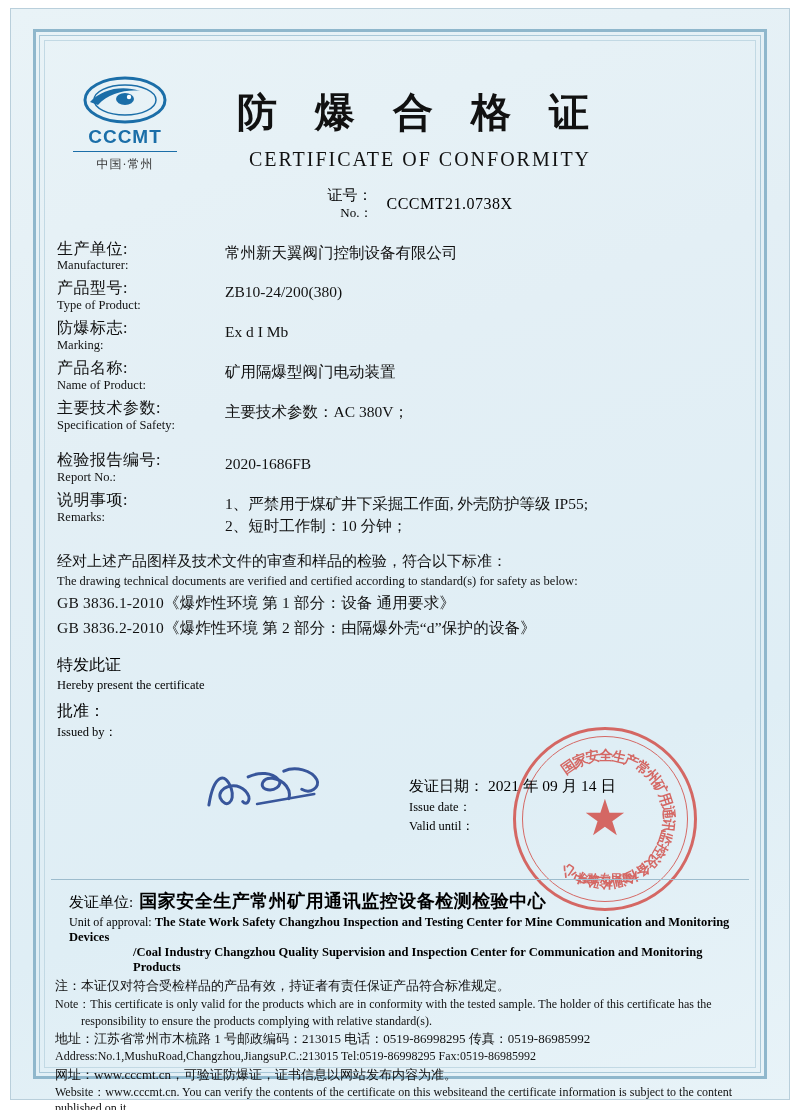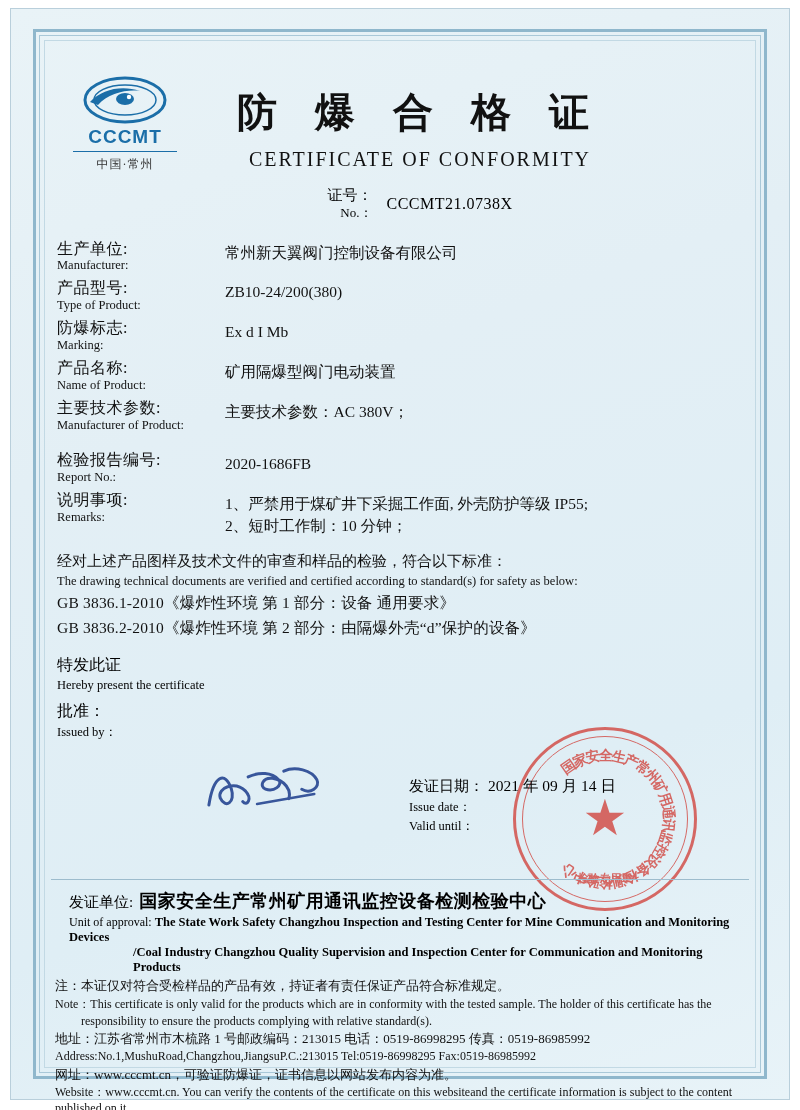--- a/index.html
+++ b/index.html
@@ -431,21 +431,21 @@
         <div class="field-label">
           <div class="fl-cn">产品名称:</div>
           <div class="fl-en">Name of Product:</div>
         </div>
         <div class="field-value">矿用隔爆型阀门电动装置</div>
       </div>
 
       <div class="field-row">
         <div class="field-label">
           <div class="fl-cn">主要技术参数:</div>
-          <div class="fl-en">Manufacturer of Product:</div>
+          <div class="fl-en">Specification of Safety:</div>
         </div>
         <div class="field-value">主要技术参数：AC 380V；</div>
       </div>
 
       <div class="gap-sm"></div>
 
       <div class="field-row">
         <div class="field-label">
           <div class="fl-cn">检验报告编号:</div>
           <div class="fl-en">Report No.:</div>

